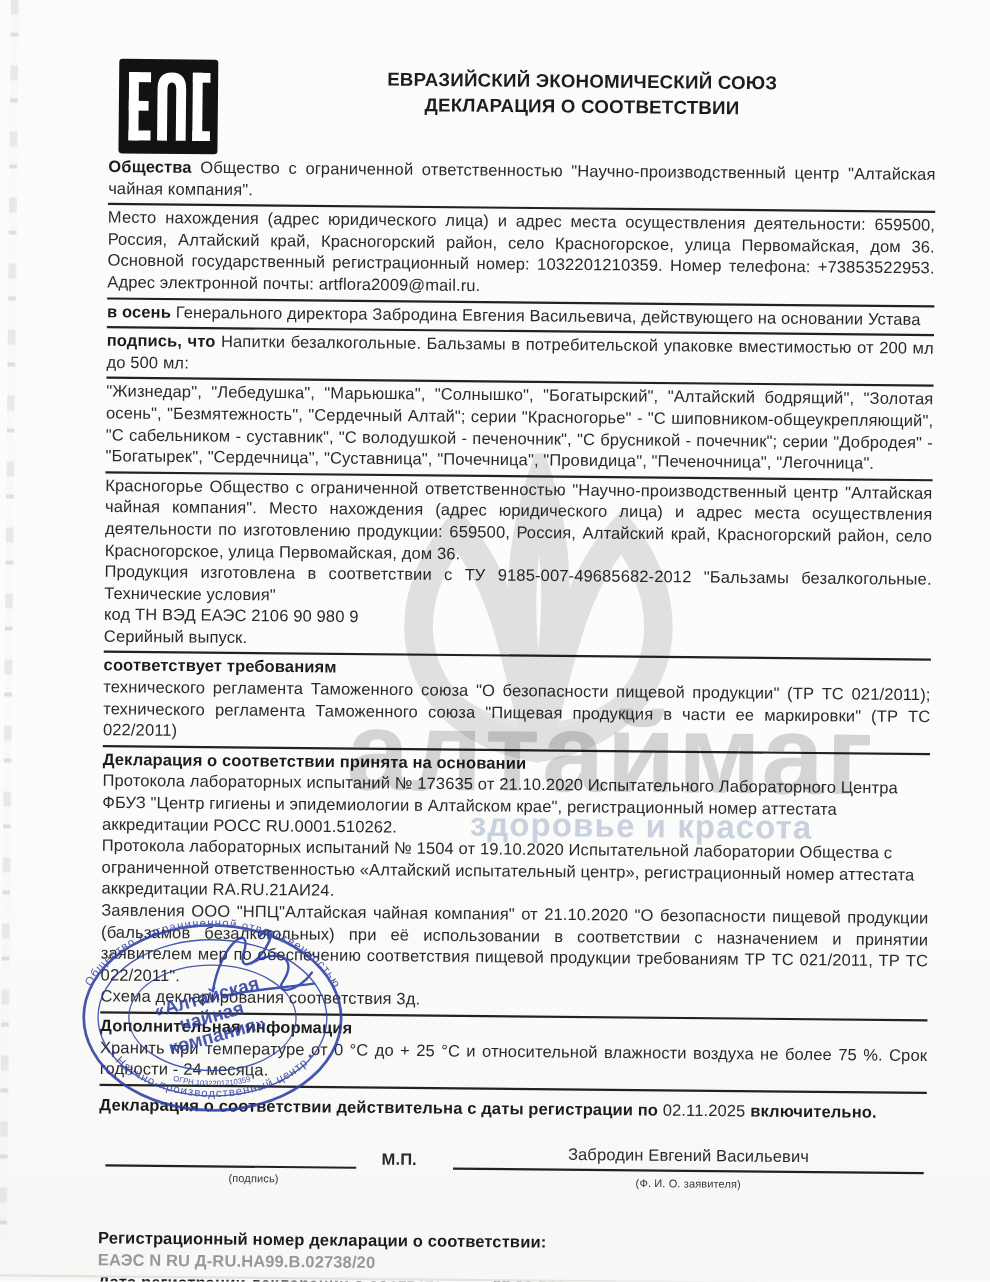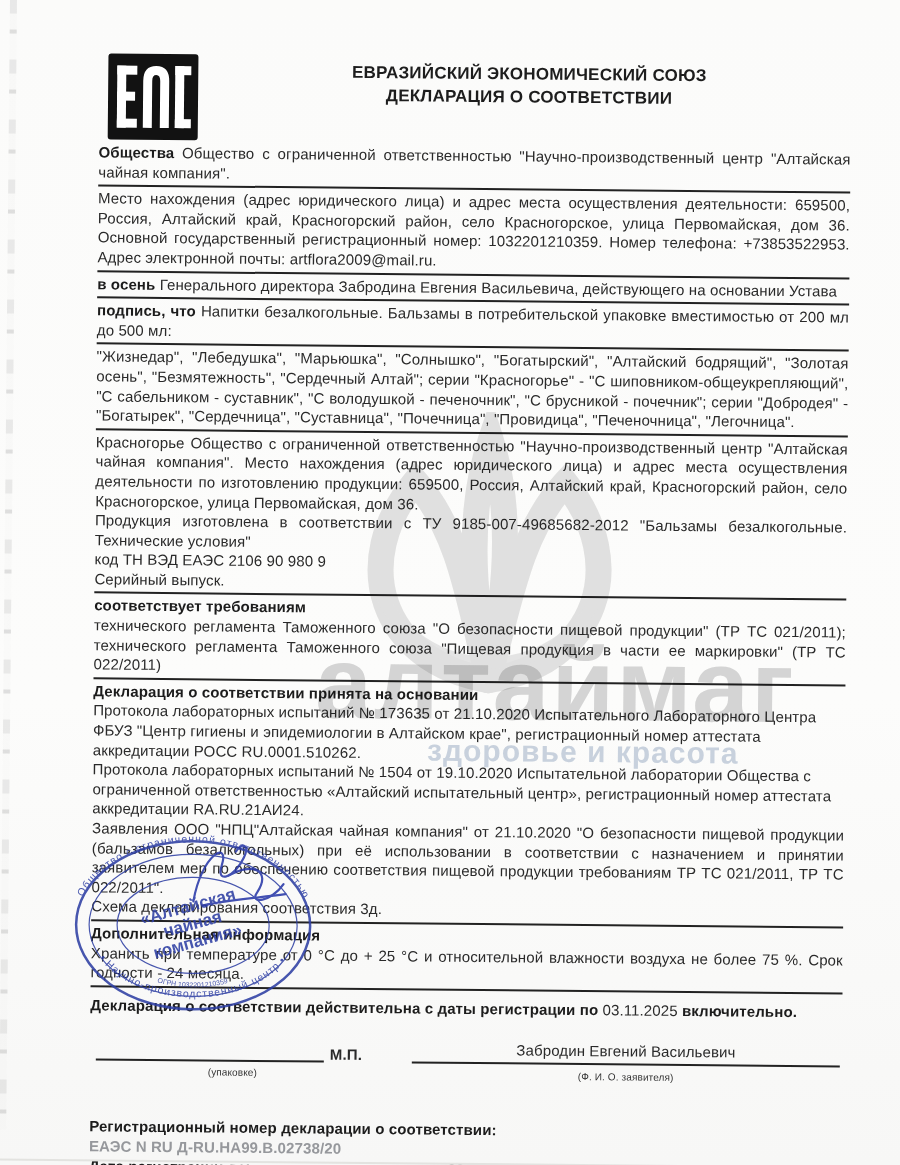--- a/index.html
+++ b/index.html
@@ -27,21 +27,21 @@
     line-height:19.6px;letter-spacing:.12px;}
   .row{border-bottom:2px solid #222;padding:2px 0 3px 0;}
   .just{text-align:justify;}
   b{color:#1c1c1c;}
   .h{font-weight:bold;color:#1c1c1c;}
   .gray-num{color:#96989c;font-weight:bold;}
 
   .sig{position:relative;height:82px;margin-top:14px;}
   .sig-line-left{position:absolute;left:6px;top:30px;width:228px;border-top:2px solid #222;}
   .sig-caption-l{position:absolute;left:118px;top:33px;font-size:10px;color:#333;}
-  .mp{position:absolute;left:240px;top:14px;font-weight:bold;text-align:center;}
+  .mp{position:absolute;left:257px;top:14px;font-weight:bold;text-align:center;}
   .fio-wrap{position:absolute;left:322px;top:8px;width:428px;text-align:center;}
   .fio-line{border-bottom:2px solid #222;padding-bottom:2px;}
   .fio-caption{font-size:10px;color:#333;padding-top:2px;}
 
   .reg{margin-top:6px;}
 
   
   .wm{position:absolute;pointer-events:none;mix-blend-mode:multiply;}
   .wm-logo{left:325px;top:408px;width:340px;height:295px;opacity:.5;}
   .wm-brand{left:252px;top:622px;width:620px;text-align:center;
@@ -130,27 +130,27 @@
       <div>Схема декларирования соответствия 3д.</div>
     </div>
 
     <div class="row">
       <div class="h">Дополнительная информация</div>
       <div class="just">Хранить при температуре от 0 °С до + 25 °С и относительной влажности воздуха не более 75 %.  Срок годности - 24 месяца.</div>
     </div>
 
     <div class="noline" style="margin-top:8px;">
       <b>Декларация о соответствии действительна с даты регистрации по</b>
-      <span>03.11.2025</span>
+      <span>02.11.2025</span>
       <b>включительно.</b>
     </div>
 
     <div class="sig">
       <div class="sig-line-left"></div>
-      <div class="sig-caption-l">(упаковке)</div>
+      <div class="sig-caption-l">(подпись)</div>
       <div class="mp">М.П.</div>
       <div class="fio-wrap">
         <div class="fio-line">Забродин Евгений Васильевич</div>
         <div class="fio-caption">(Ф. И. О. заявителя)</div>
       </div>
     </div>
 
     <div class="reg">
       <div class="h">Регистрационный номер декларации о соответствии:</div>
       <div class="gray-num">ЕАЭС N RU Д-RU.НА99.В.02738/20</div>

